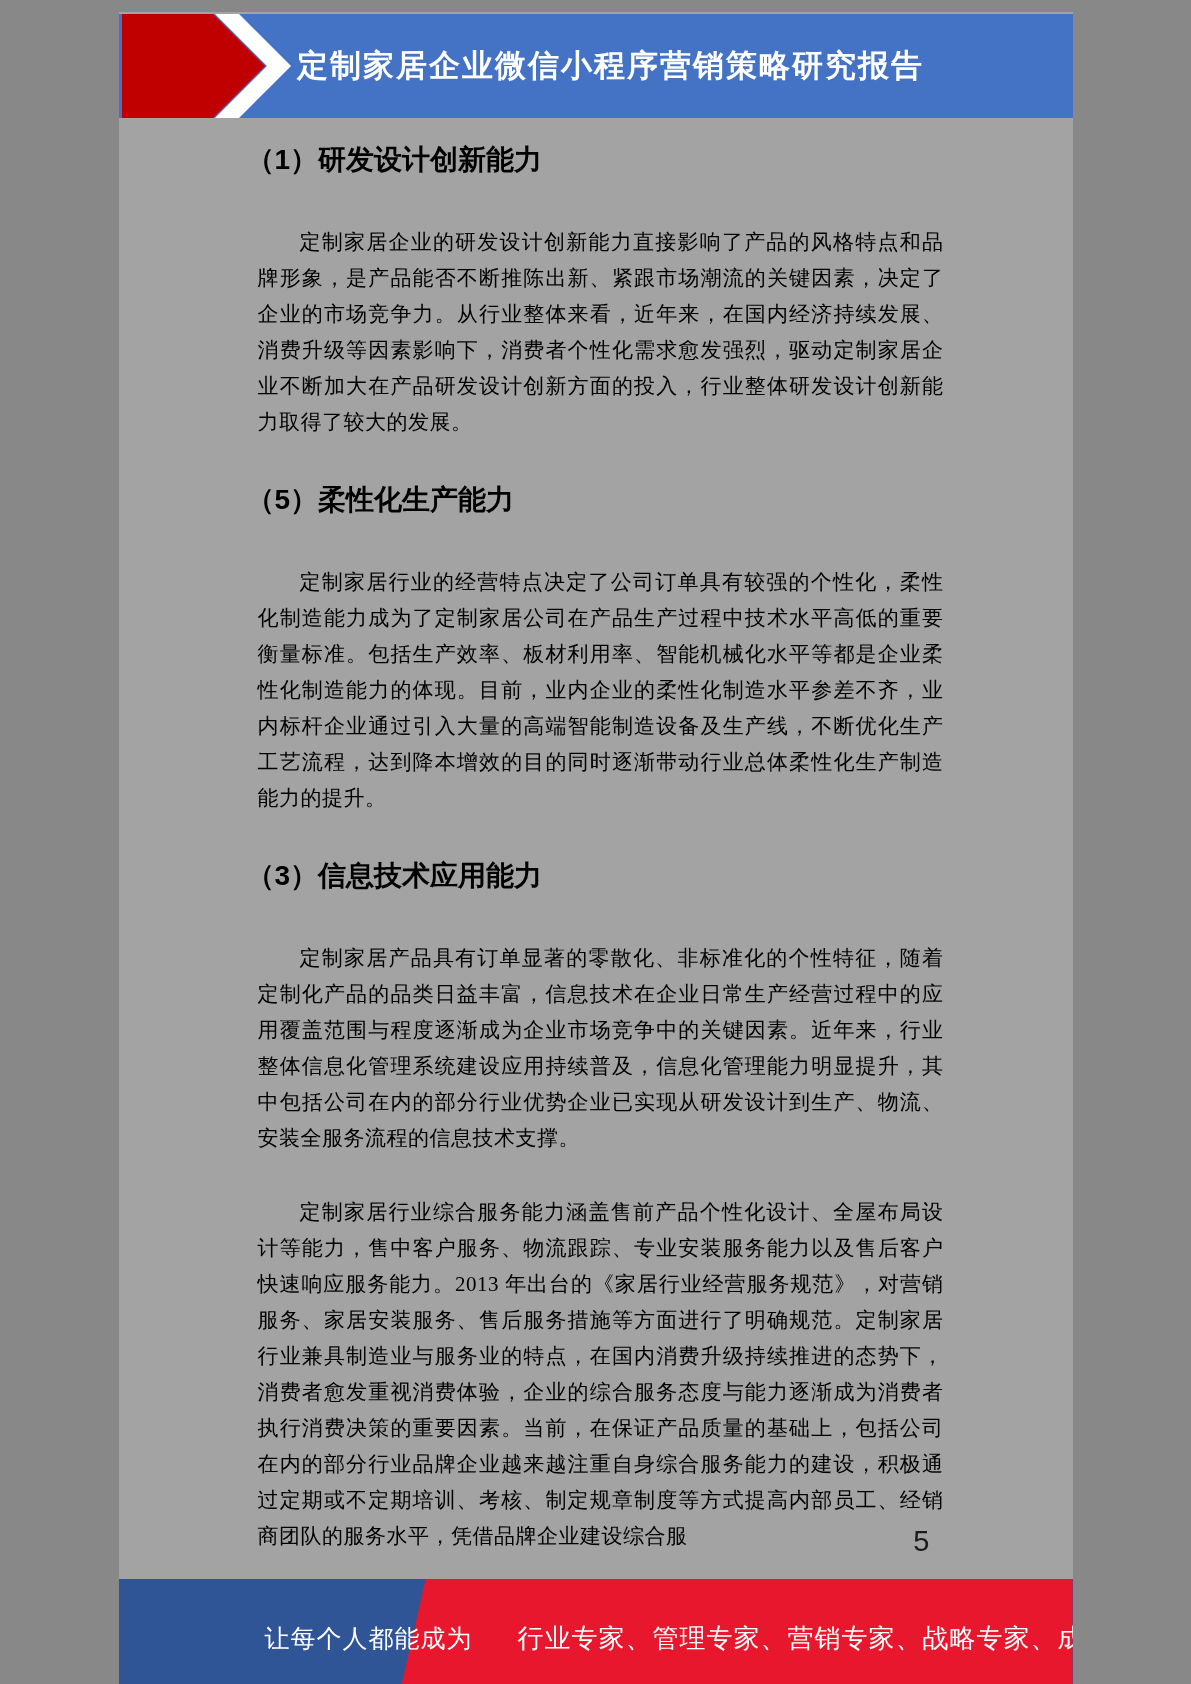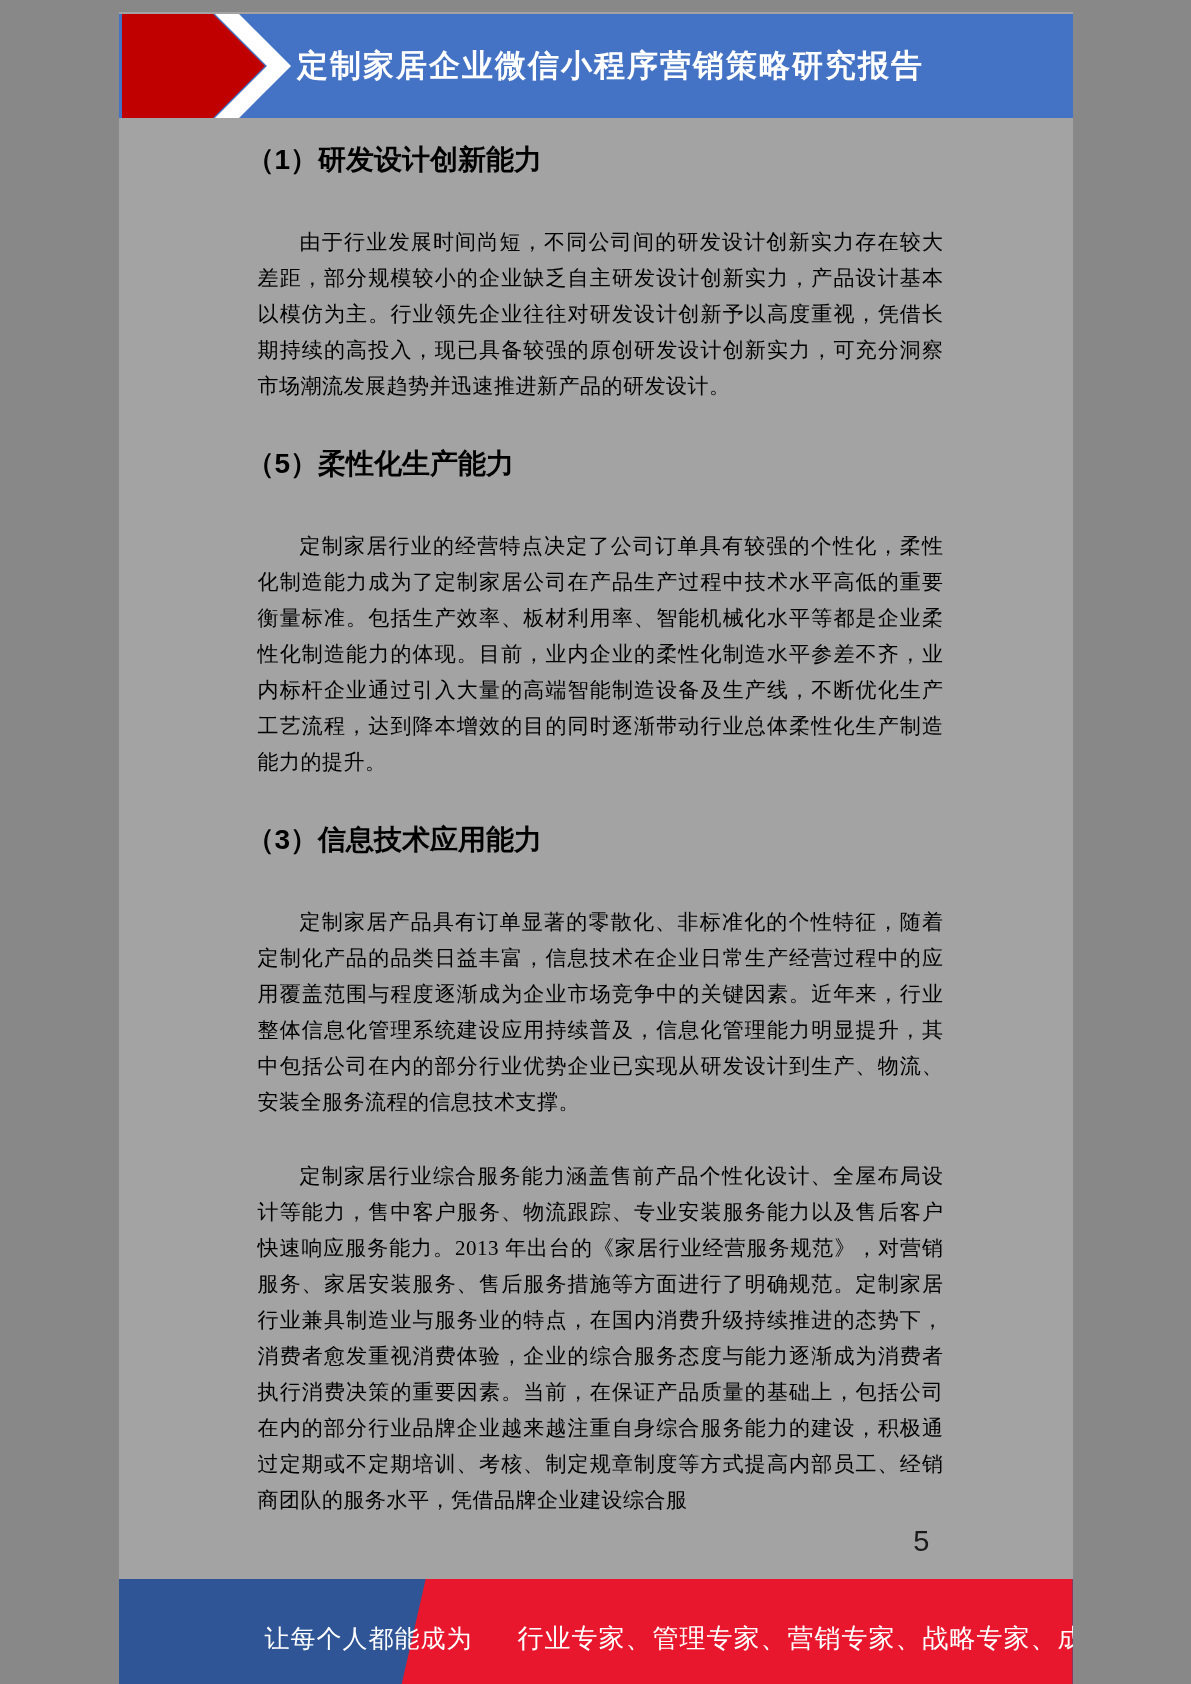--- a/index.html
+++ b/index.html
@@ -87,21 +87,21 @@
     <svg class="banner-arrow" viewBox="0 0 235 104" xmlns="http://www.w3.org/2000/svg">
       <polyline points="96,-12 160,52 96,116" fill="none" stroke="#ffffff" stroke-width="17"></polyline>
       <polygon points="3,0 94,0 146,52 94,104 3,104" fill="#C00000"></polygon>
     </svg>
     <div class="banner-title">定制家居企业微信小程序营销策略研究报告</div>
   </div>
 
   <div class="content">
 
     <div class="section-heading first">（1）研发设计创新能力</div>
-    <p class="para">由于行业发展时间尚短，不同公司间的研发设计创新实力存在较大差距，部分规模较小的企业缺乏自主研发设计创新实力，产品设计基本以模仿为主。行业领先企业往往对研发设计创新予以高度重视，凭借长期持续的高投入，现已具备较强的原创研发设计创新实力，可充分洞察市场潮流发展趋势并迅速推进新产品的研发设计。</p>
+    <p class="para">定制家居企业的研发设计创新能力直接影响了产品的风格特点和品牌形象，是产品能否不断推陈出新、紧跟市场潮流的关键因素，决定了企业的市场竞争力。从行业整体来看，近年来，在国内经济持续发展、消费升级等因素影响下，消费者个性化需求愈发强烈，驱动定制家居企业不断加大在产品研发设计创新方面的投入，行业整体研发设计创新能力取得了较大的发展。</p>
 
     <div class="section-heading">（5）柔性化生产能力</div>
     <p class="para">定制家居行业的经营特点决定了公司订单具有较强的个性化，柔性化制造能力成为了定制家居公司在产品生产过程中技术水平高低的重要衡量标准。包括生产效率、板材利用率、智能机械化水平等都是企业柔性化制造能力的体现。目前，业内企业的柔性化制造水平参差不齐，业内标杆企业通过引入大量的高端智能制造设备及生产线，不断优化生产工艺流程，达到降本增效的目的同时逐渐带动行业总体柔性化生产制造能力的提升。</p>
 
     <div class="section-heading">（3）信息技术应用能力</div>
     <p class="para">定制家居产品具有订单显著的零散化、非标准化的个性特征，随着定制化产品的品类日益丰富，信息技术在企业日常生产经营过程中的应用覆盖范围与程度逐渐成为企业市场竞争中的关键因素。近年来，行业整体信息化管理系统建设应用持续普及，信息化管理能力明显提升，其中包括公司在内的部分行业优势企业已实现从研发设计到生产、物流、安装全服务流程的信息技术支撑。</p>
 
     <p class="para">定制家居行业综合服务能力涵盖售前产品个性化设计、全屋布局设计等能力，售中客户服务、物流跟踪、专业安装服务能力以及售后客户快速响应服务能力。2013 年出台的《家居行业经营服务规范》，对营销服务、家居安装服务、售后服务措施等方面进行了明确规范。定制家居行业兼具制造业与服务业的特点，在国内消费升级持续推进的态势下，消费者愈发重视消费体验，企业的综合服务态度与能力逐渐成为消费者执行消费决策的重要因素。当前，在保证产品质量的基础上，包括公司在内的部分行业品牌企业越来越注重自身综合服务能力的建设，积极通过定期或不定期培训、考核、制定规章制度等方式提高内部员工、经销商团队的服务水平，凭借品牌企业建设综合服</p>
 
   </div>

